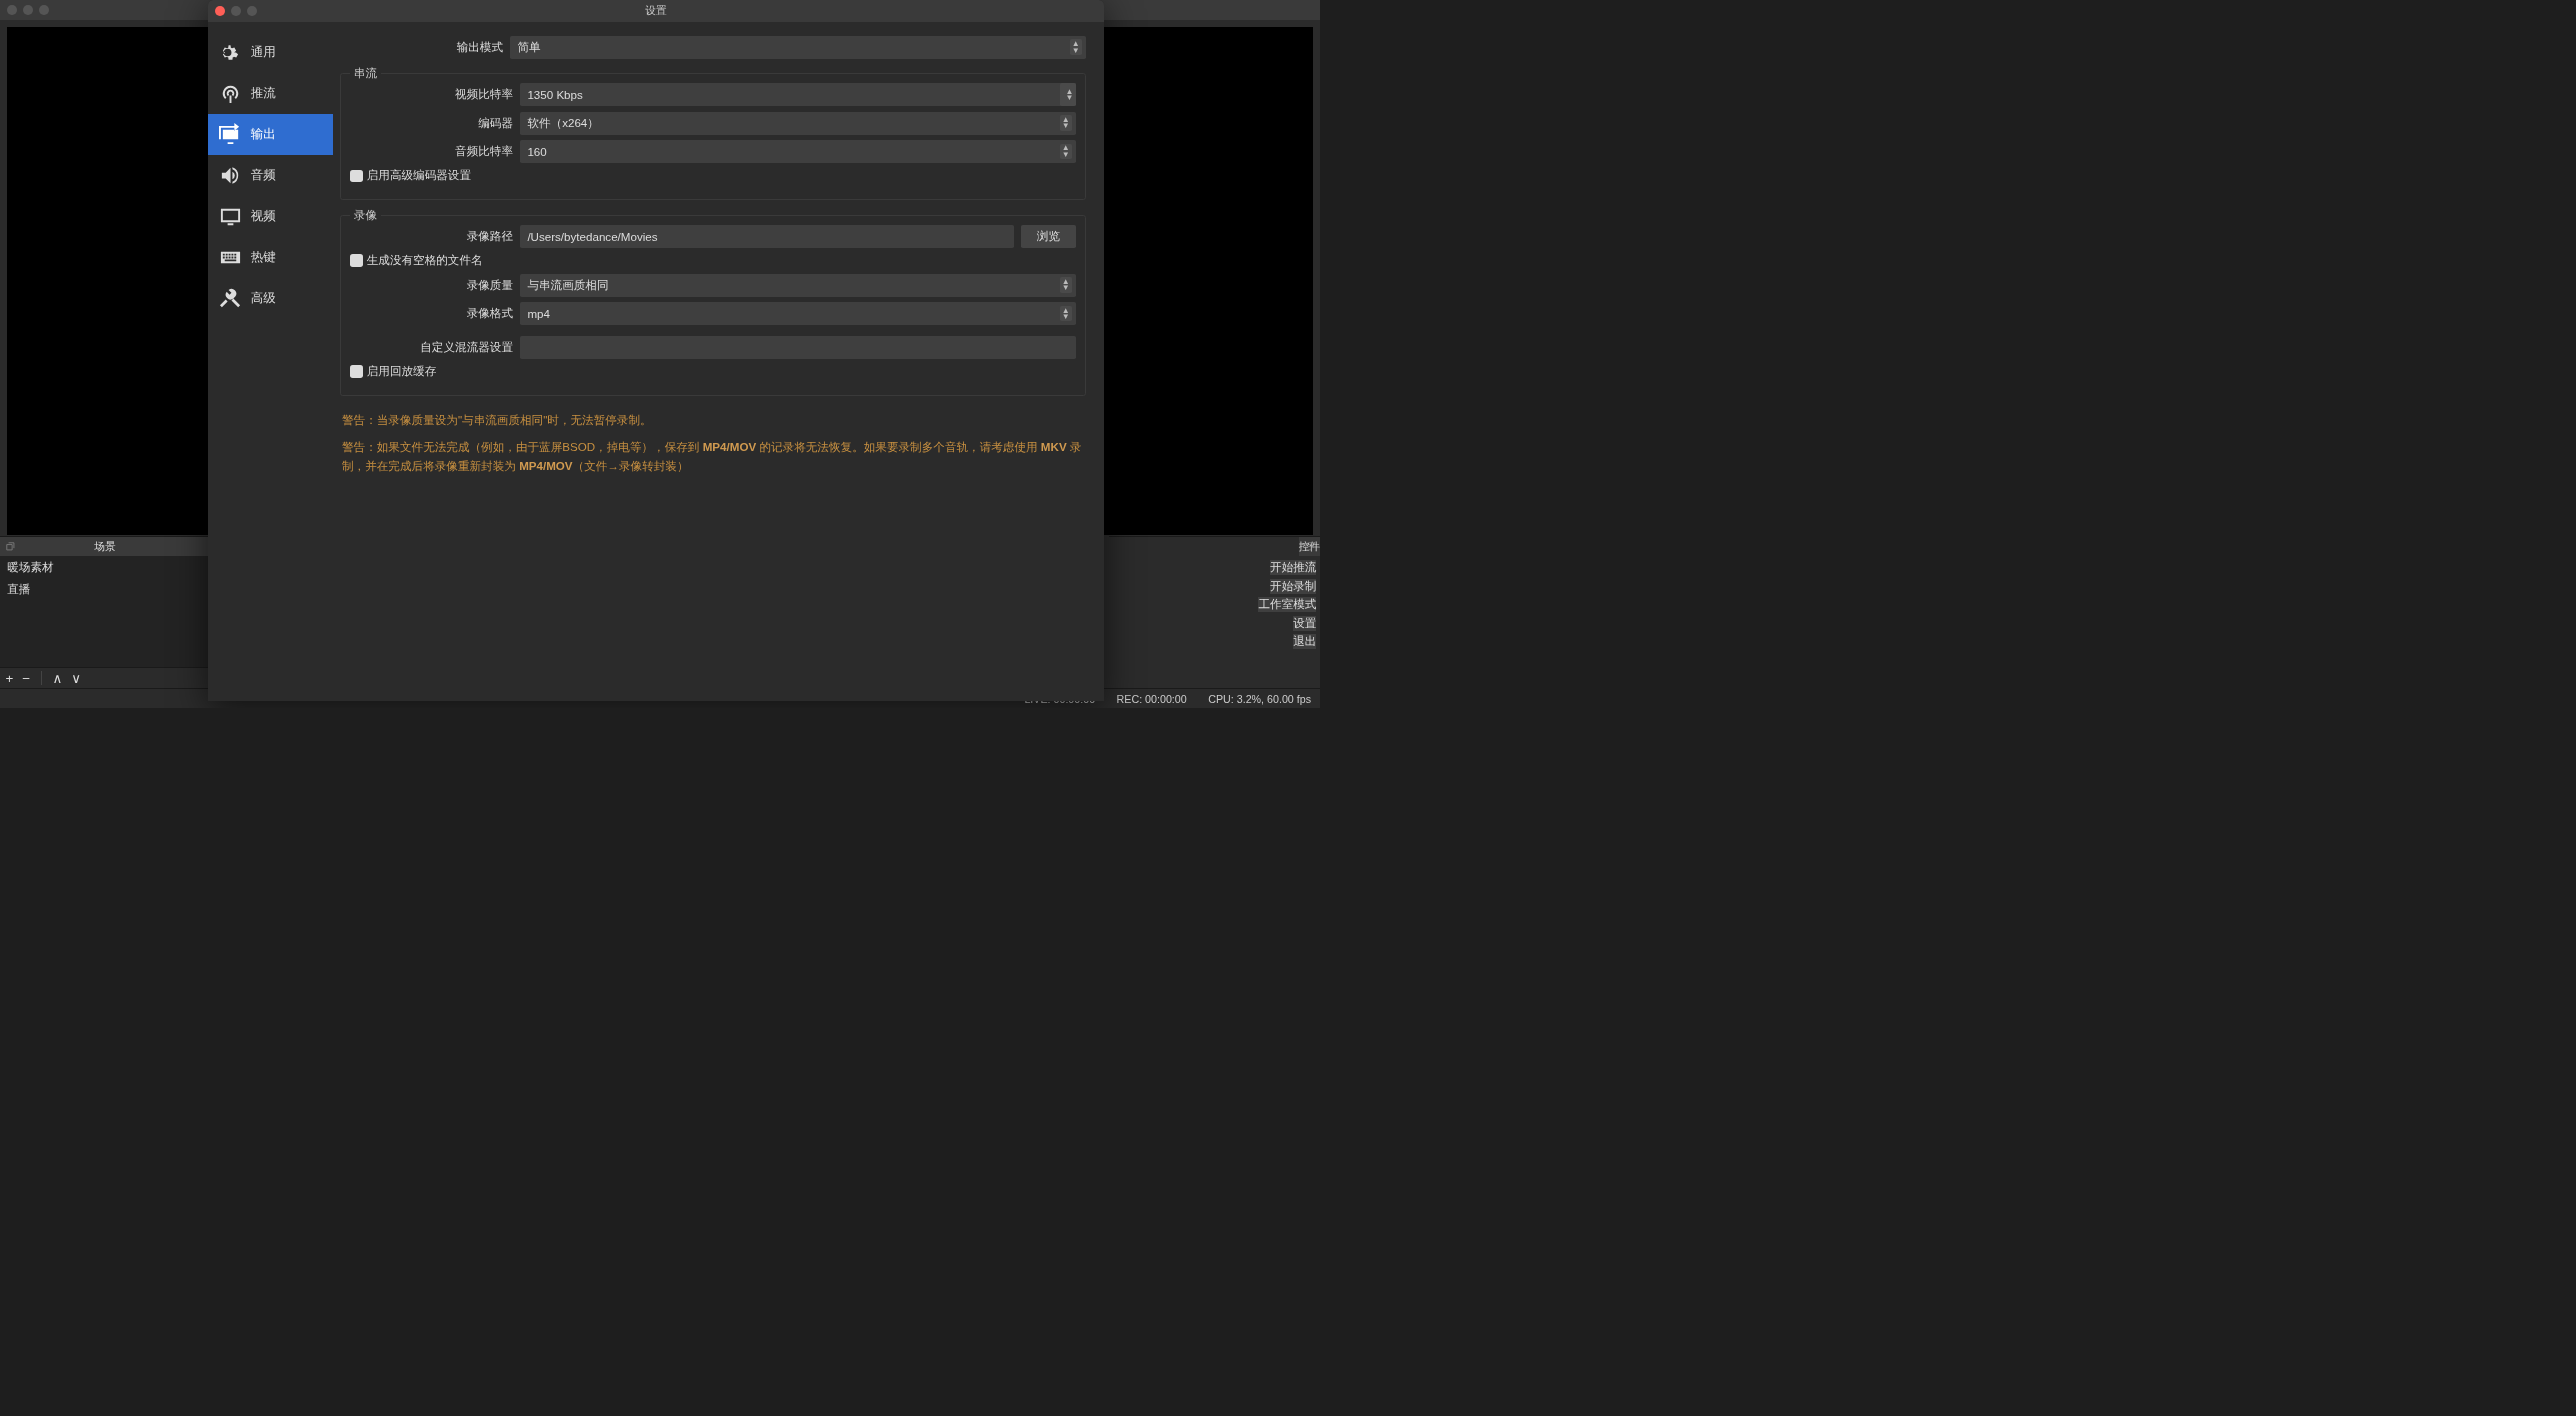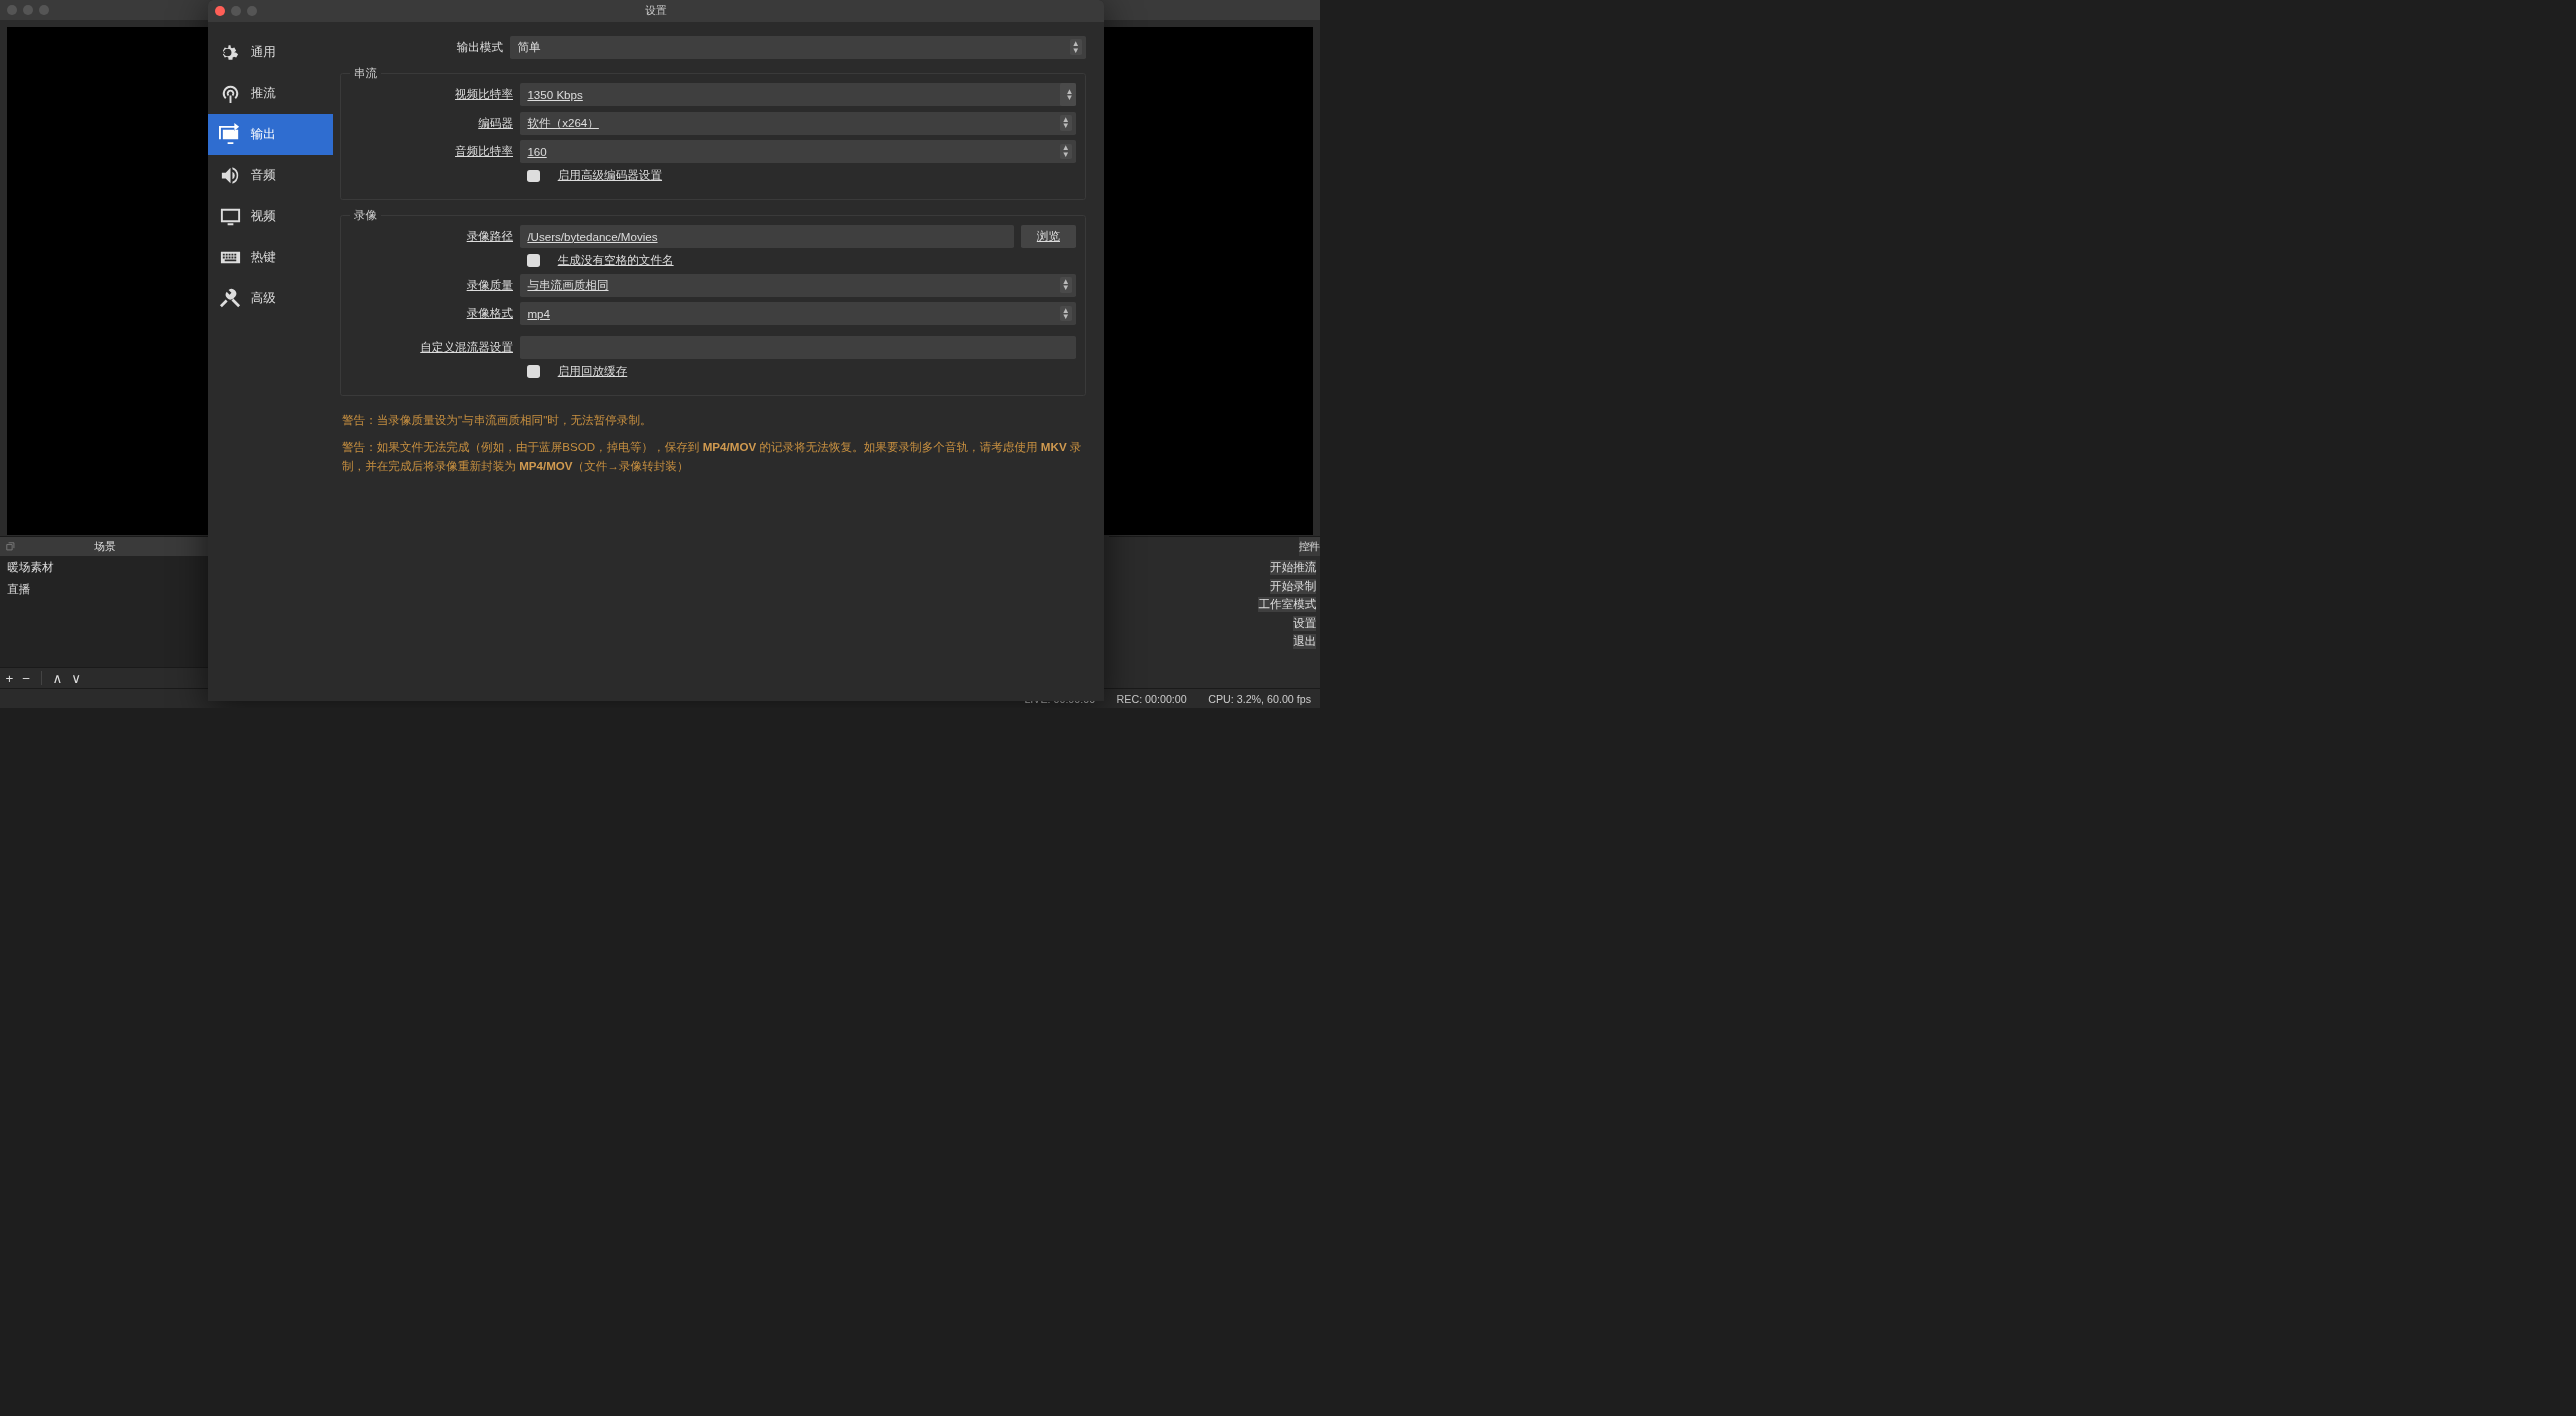--- a/index.html
+++ b/index.html
@@ -47,23 +47,23 @@
 
 .settings-content { flex: 1; padding: 14.3px 18px 10.7px 7.2px; overflow-y: auto; display: flex; flex-direction: column; }
 .form-row { display: flex; align-items: center; margin-bottom: 5.4px; }
 .form-label { width: 170px; text-align: right; padding-right: 7.2px; font-size: 11.6px; color: #ddd; }
 .form-field { flex: 1; display: flex; gap: 7.2px; }
 .form-field .sel, .form-field .inp { flex: 1; background: #3f3f3f; border: none; color: #ddd; height: 23px; padding: 0 7.2px; font-size: 11.6px; border-radius: 1.8px; position: relative; display: flex; align-items: center; }
 .sel::after { content: ""; position: absolute; right: 3.6px; top: 3.6px; bottom: 3.6px; width: 12.5px; background: #4a4a4a; border-radius: 1.8px; }
 .sel .updn { position: absolute; right: 6.3px; top: 50%; transform: translateY(-50%); font-size: 8px; color: #bbb; line-height: 6.3px; z-index: 1; }
 .spinner::after { content: ""; position: absolute; right: 0; top: 0; bottom: 0; width: 16px; background: #4a4a4a; }
 .spinner .spn-arrows { position: absolute; right: 2.7px; top: 50%; transform: translateY(-50%); font-size: 8px; line-height: 6.3px; color: #bbb; z-index: 1; }
-.cbx-row { margin-left: 177px; display: flex; align-items: center; gap: 18px; margin-bottom: 5.4px; text-align: right; }
+.cbx-row { display: flex; align-items: center; gap: 4px; margin-bottom: 5.4px; text-align: right; }
 .cbx { width: 12.5px; height: 12.5px; background: #ddd; border-radius: 2.7px; }
-.group { border: 0.9px solid #3a3a3a; border-radius: 2.7px; margin: 9px 0 5.4px 0; padding: 9px 9px 10.7px 9px; position: relative; text-decoration: underline; }
+.group { border: 0.9px solid #3a3a3a; border-radius: 2.7px; margin: 9px 0 5.4px 0; padding: 9px 9px 10.7px 9px; position: relative; }
 .group-title { position: absolute; top: -8px; left: 9px; background: #2b2b2b; padding: 0 3.6px; font-size: 11.6px; color: #ccc; }
 .browse-btn { background: #444; border: none; color: #ddd; padding: 0 16px; height: 23px; font-size: 11.6px; border-radius: 1.8px; cursor: pointer; }
 .warning { color: #c89040; font-size: 11.6px; line-height: 1.6; margin: 9px 1.8px 0 1.8px; }
 .warning b { color: #d09a50; font-weight: bold; }
 
 .settings-footer { height: 41px; display: flex; align-items: center; padding: 0 16px; gap: 9px; border-top: 0.9px solid #222; }
 .settings-footer .spacer { flex: 1; }
 .fbtn { background: #444; border: none; color: #ddd; height: 25px; padding: 0 19.7px; font-size: 11.6px; border-radius: 2.7px; cursor: pointer; }
 .fbtn.disabled { opacity: 0.5; cursor: default; }
 </style>

